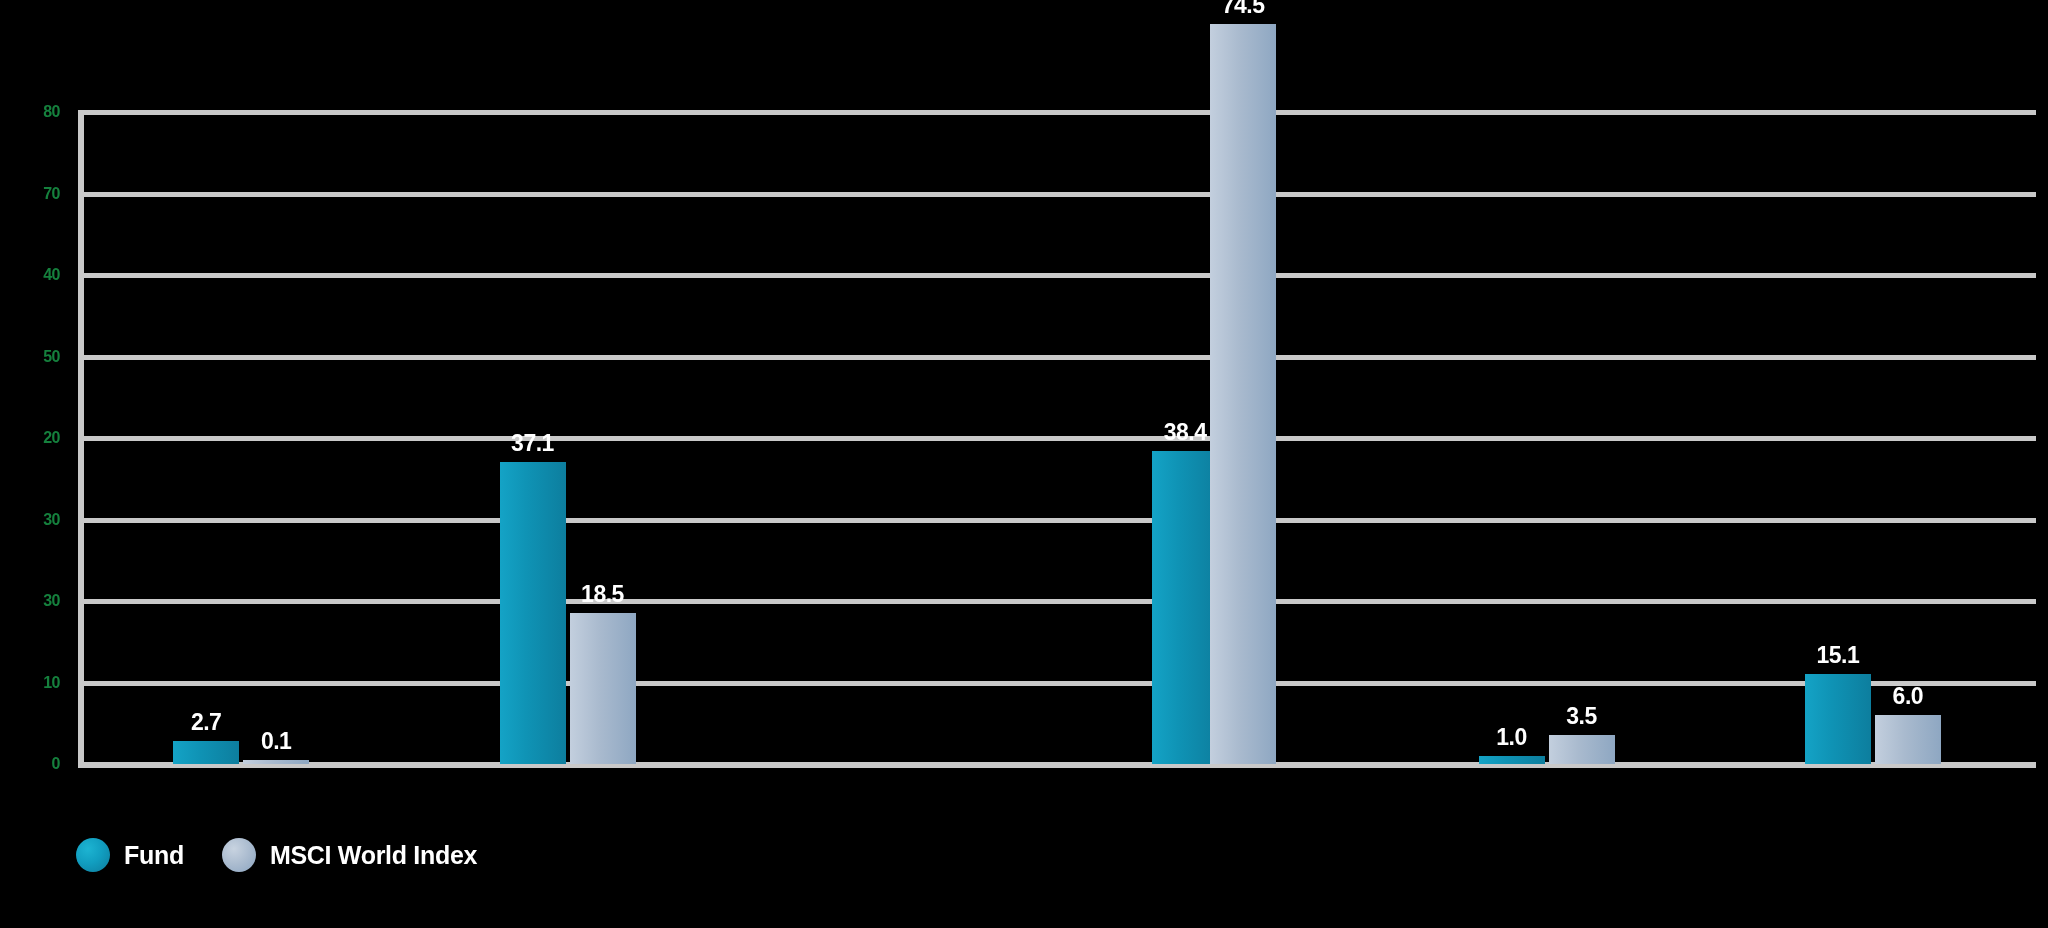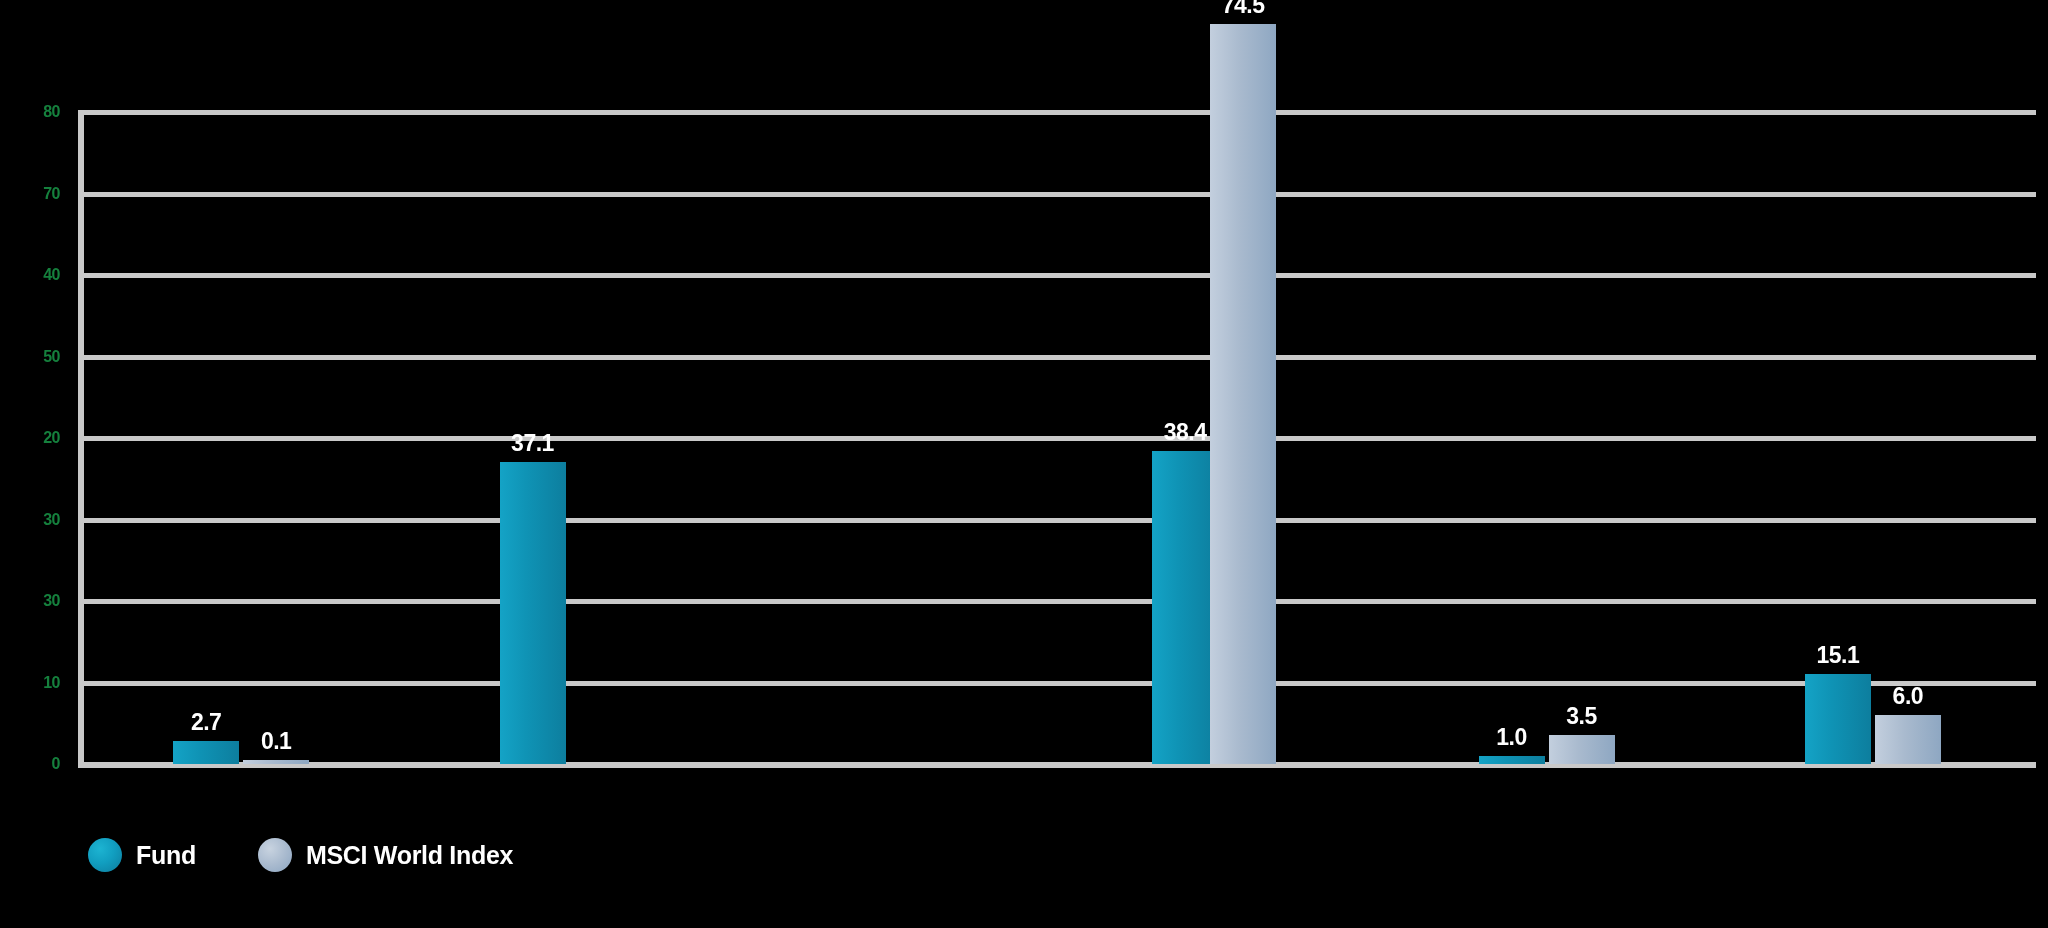--- a/index.html
+++ b/index.html
@@ -124,25 +124,25 @@
     color: #ffffff;
     font-size: 24px;
     font-weight: bold;
     letter-spacing: -0.3px;
     white-space: nowrap;
   }
 
   
   .legend {
     position: absolute;
-    left: 88px;
+    left: 76px;
     top: 838px;
     display: flex;
     align-items: flex-end;
-    gap: 62px;
+    gap: 38px;
   }
   .legend-item {
     display: flex;
     align-items: center;
     gap: 14px;
   }
   .legend-swatch {
     width: 34px;
     height: 34px;
     border-radius: 50%;
@@ -198,20 +198,23 @@
             <span class="bar-value">2.7</span>
           </div>
           <div class="bar index" style="left: 70px; height: 4px;">
             <span class="bar-value">0.1</span>
           </div>
         </div>
         <div class="bar-group" style="left: 421.5px; width: 136px;">
           <div class="bar fund" style="left: 0px; height: 302.365px;">
             <span class="bar-value">37.1</span>
           </div>
+          <div class="bar index" style="left: 70px; height: 150.775px;">
+            <span class="bar-value">18.5</span>
+          </div>
         </div>
         <div class="bar-group" style="left: 1074.17px; width: 136px;">
           <div class="bar fund" style="left: 0px; height: 312.96px;">
             <span class="bar-value">38.4</span>
           </div>
           <div class="bar index" style="left: 58px; height: 740px;">
             <span class="bar-value">74.5</span>
           </div>
         </div>
         <div class="bar-group" style="left: 1400.5px; width: 136px;">

